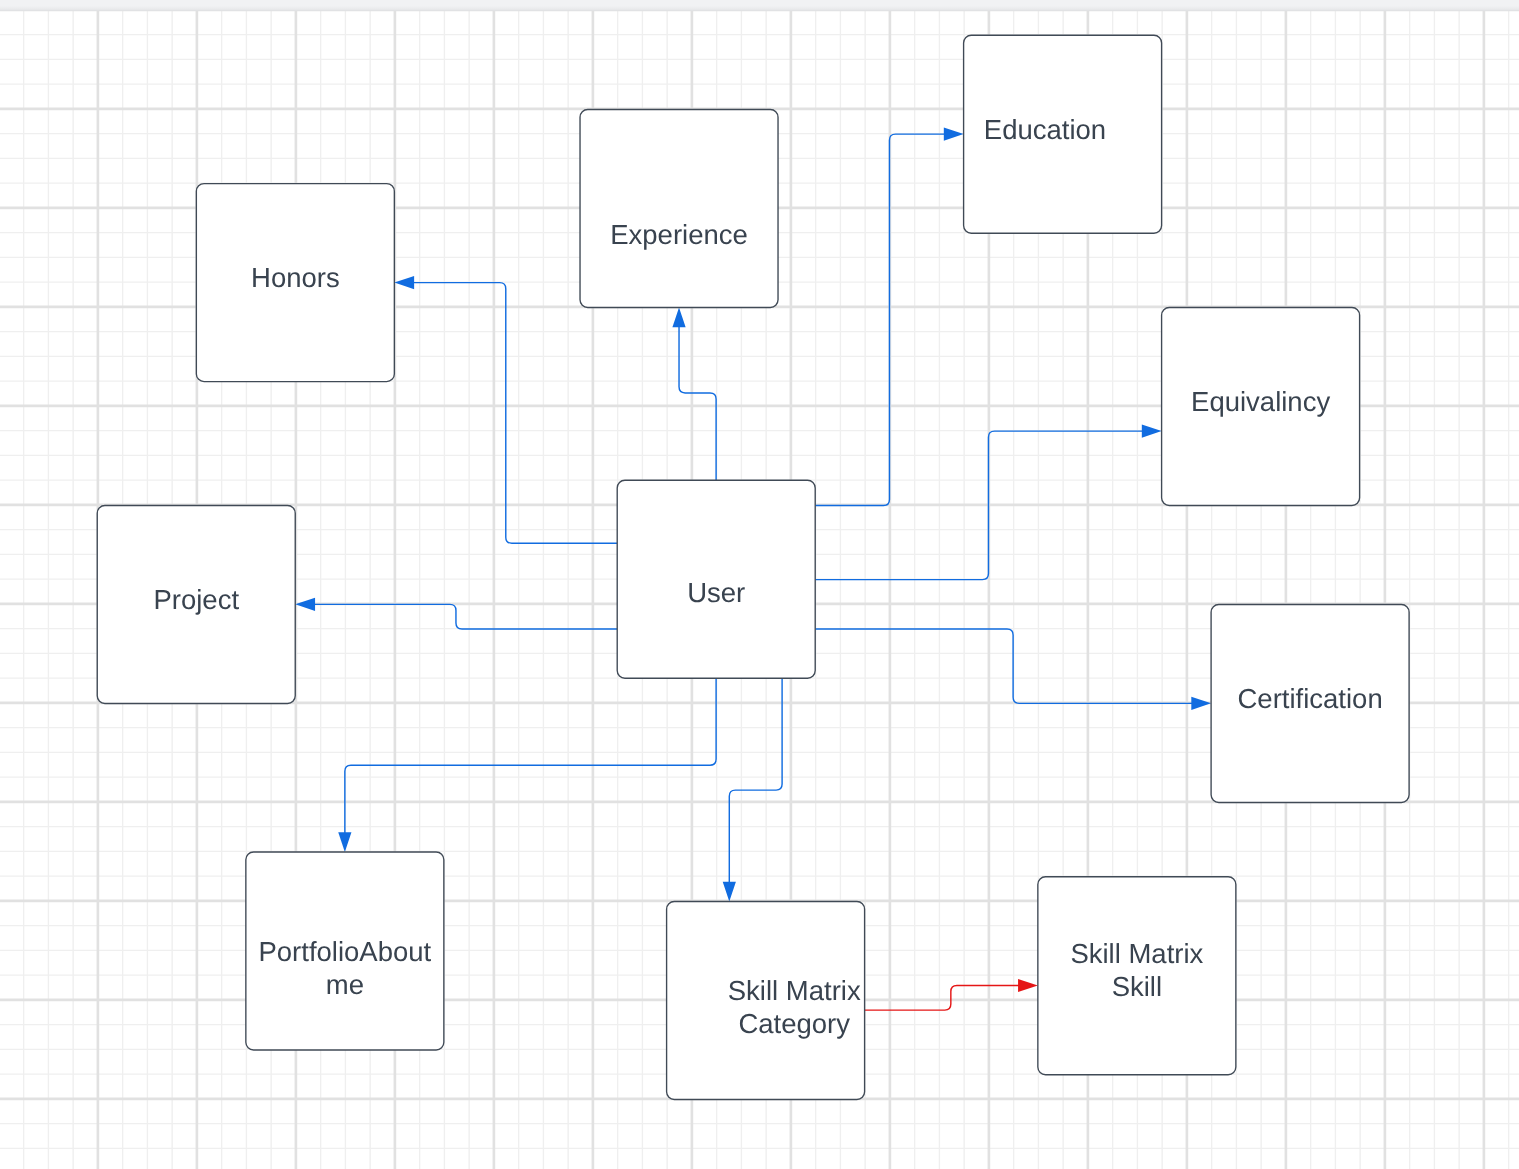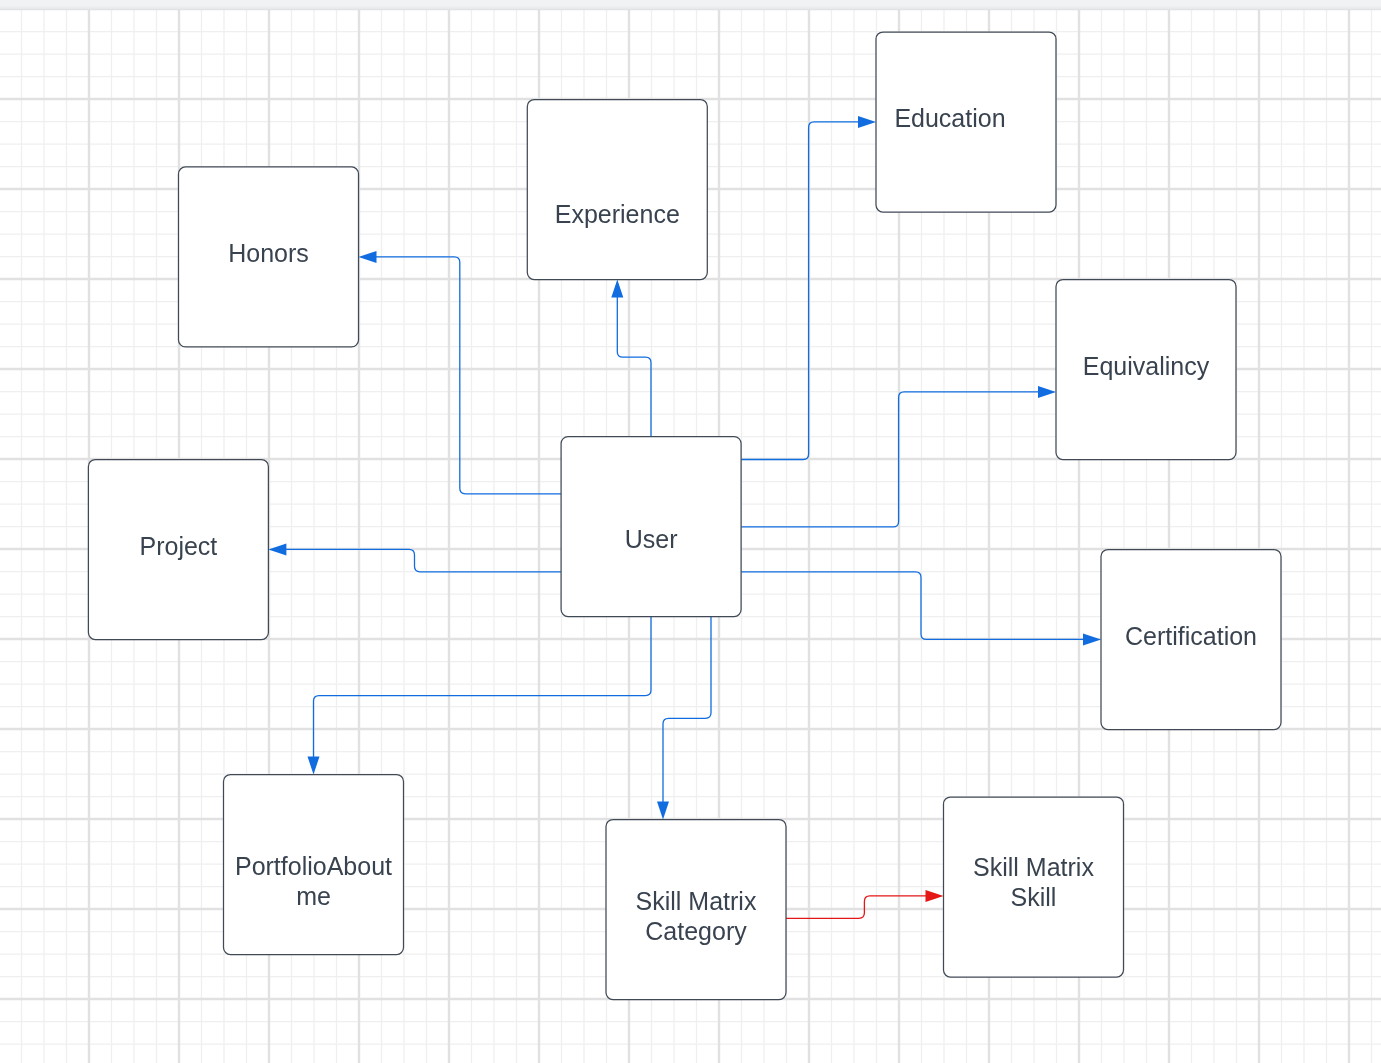--- a/index.html
+++ b/index.html
@@ -231,21 +231,21 @@
       </div>
     <div class="node" style="left: 561.1px; top: 436.6px; width: 180px; height: 212px;">
         <span class="lbl" style="top: -3.8px;">User</span>
       </div>
     <div class="node" style="left: 1101px; top: 549.5px; width: 180px; height: 180px;">
         <span class="lbl" style="top: -3.8px;">Certification</span>
       </div>
     <div class="node" style="left: 223.5px; top: 774.5px; width: 180px; height: 180px; margin-top: 22px;">
         <span class="lbl" style="top: -5.4px;">PortfolioAboutme</span>
       </div>
-    <div class="node" style="left: 606px; top: 819.5px; width: 180px; height: 204px;">
+    <div class="node" style="left: 632px; top: 819.5px; width: 180px; height: 204px;">
         <span class="lbl" style="top: -5.4px;">Skill Matrix Category</span>
       </div>
     <div class="node" style="left: 943.5px; top: 797px; width: 180px; height: 180px;">
         <span class="lbl" style="top: -5.4px;">Skill Matrix Skill</span>
       </div>
   </div>
 
 </div>
 
 <div id="topbar"></div>

